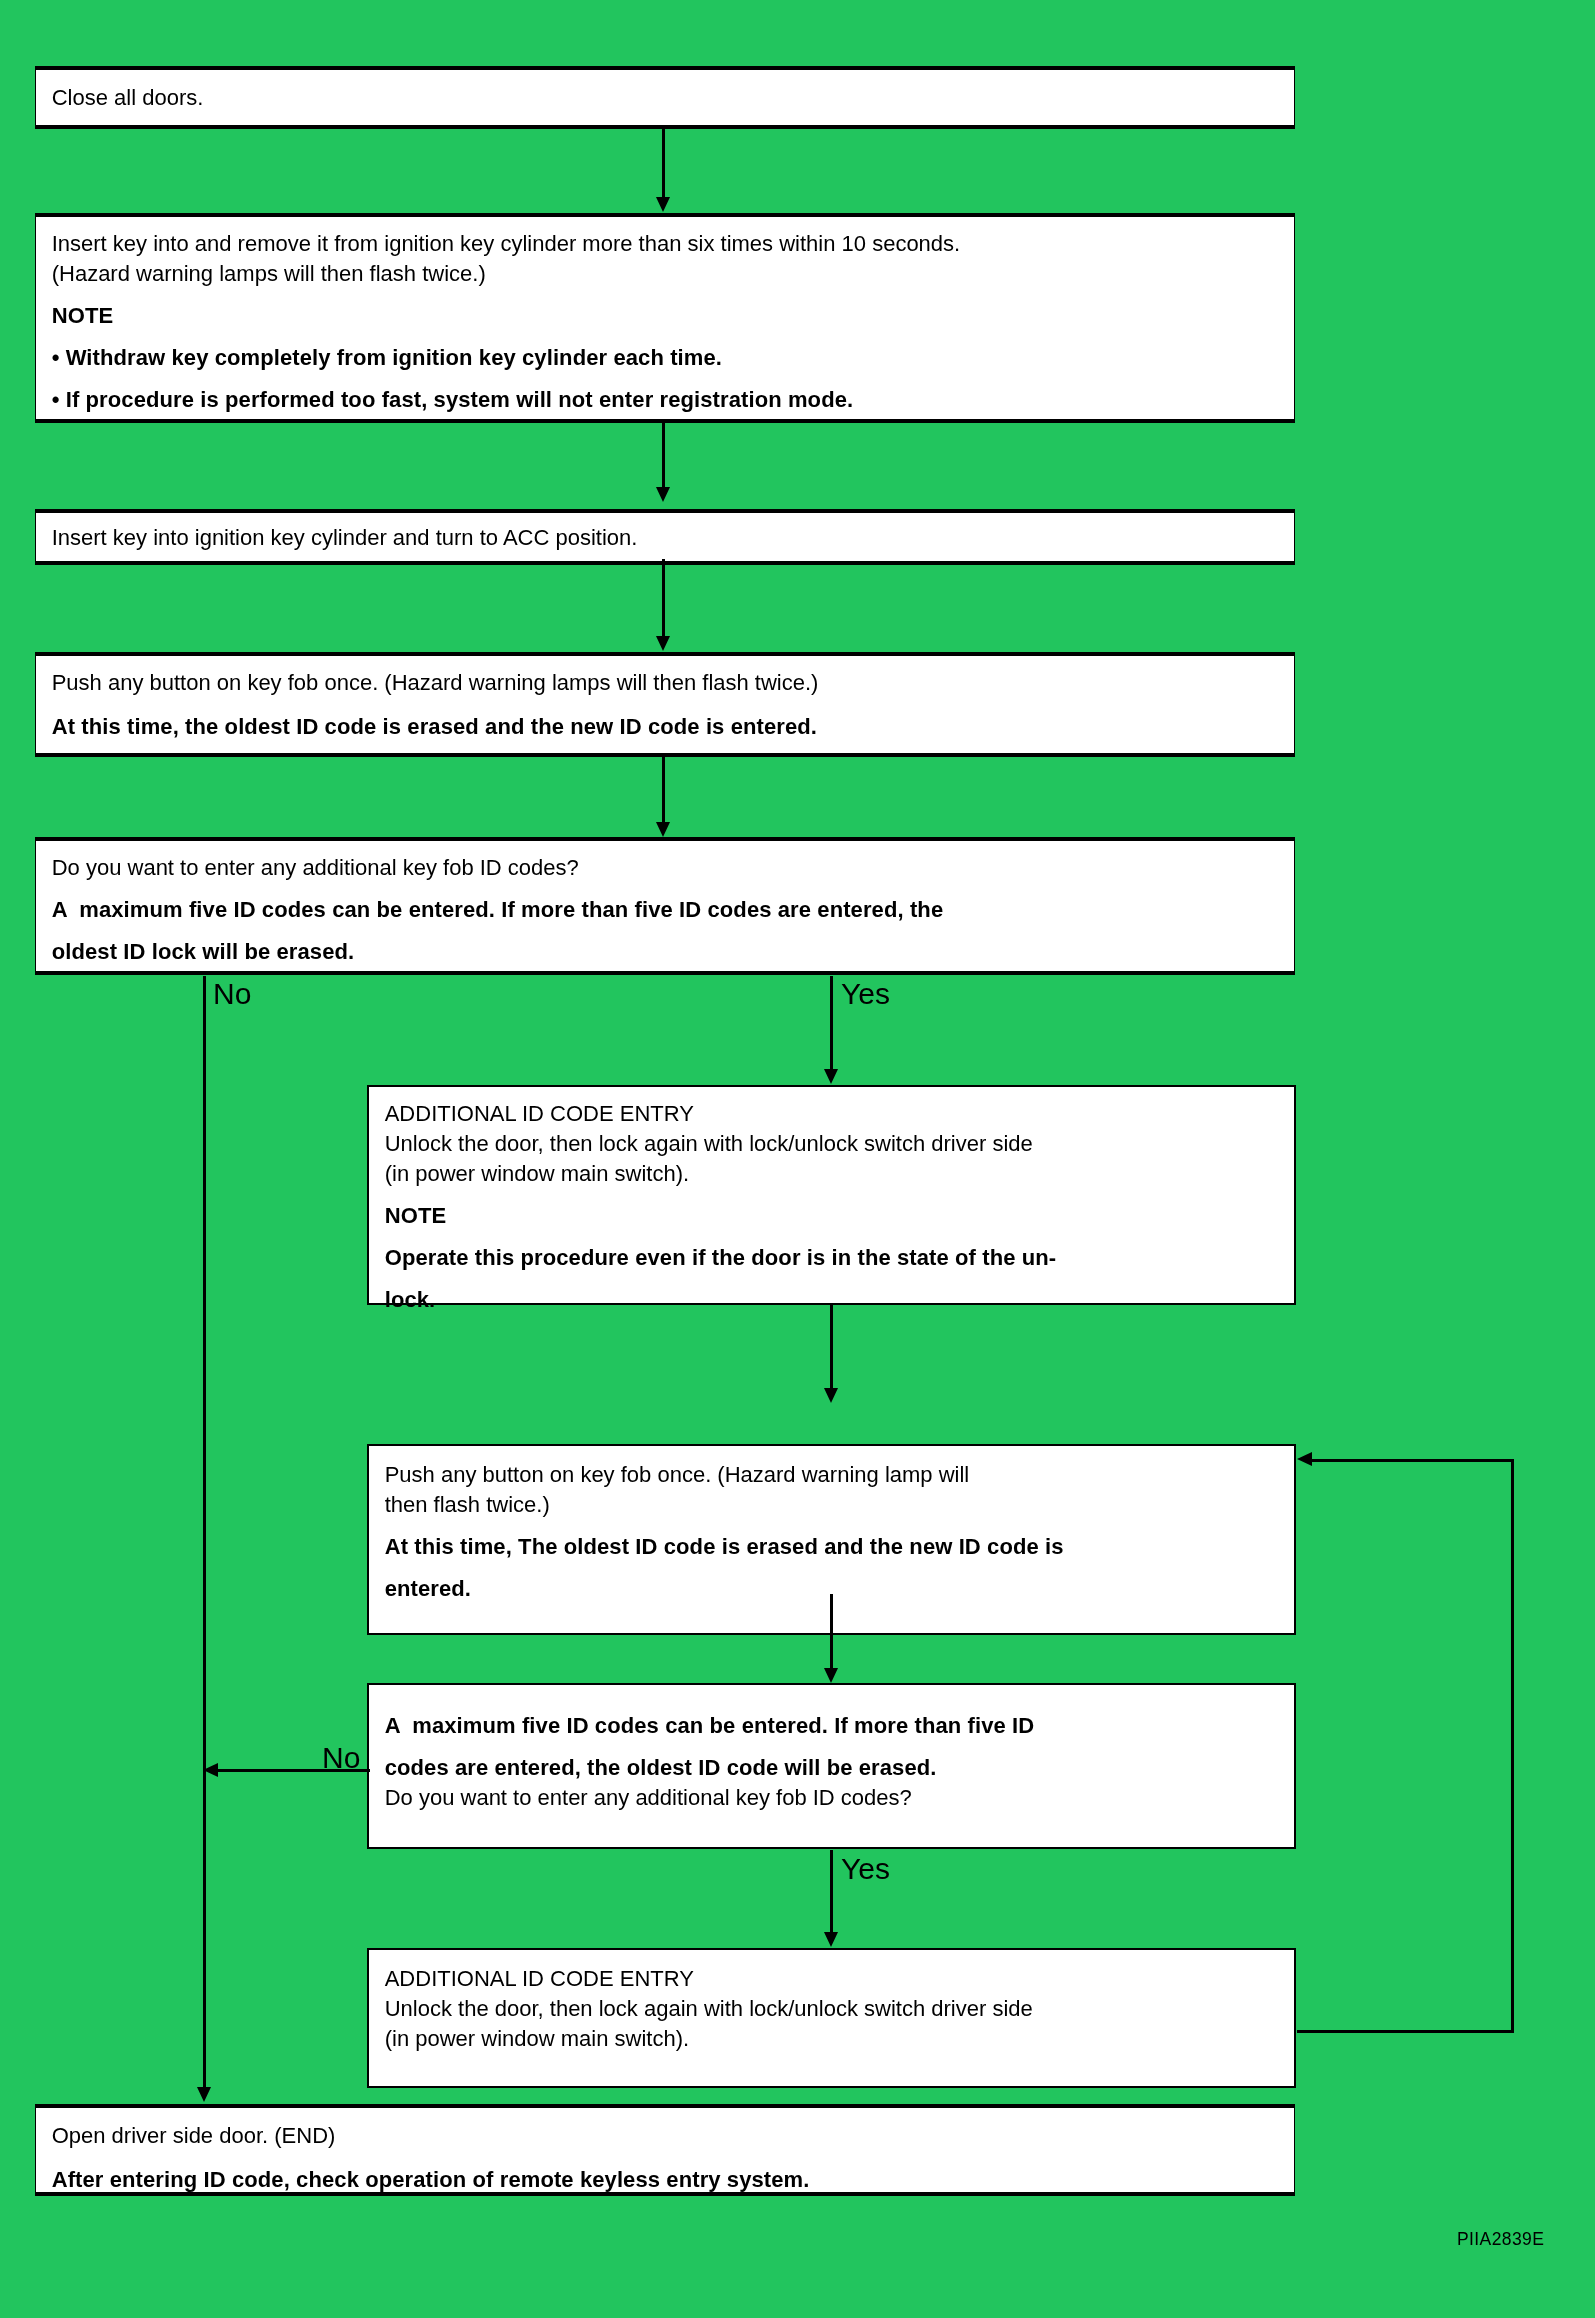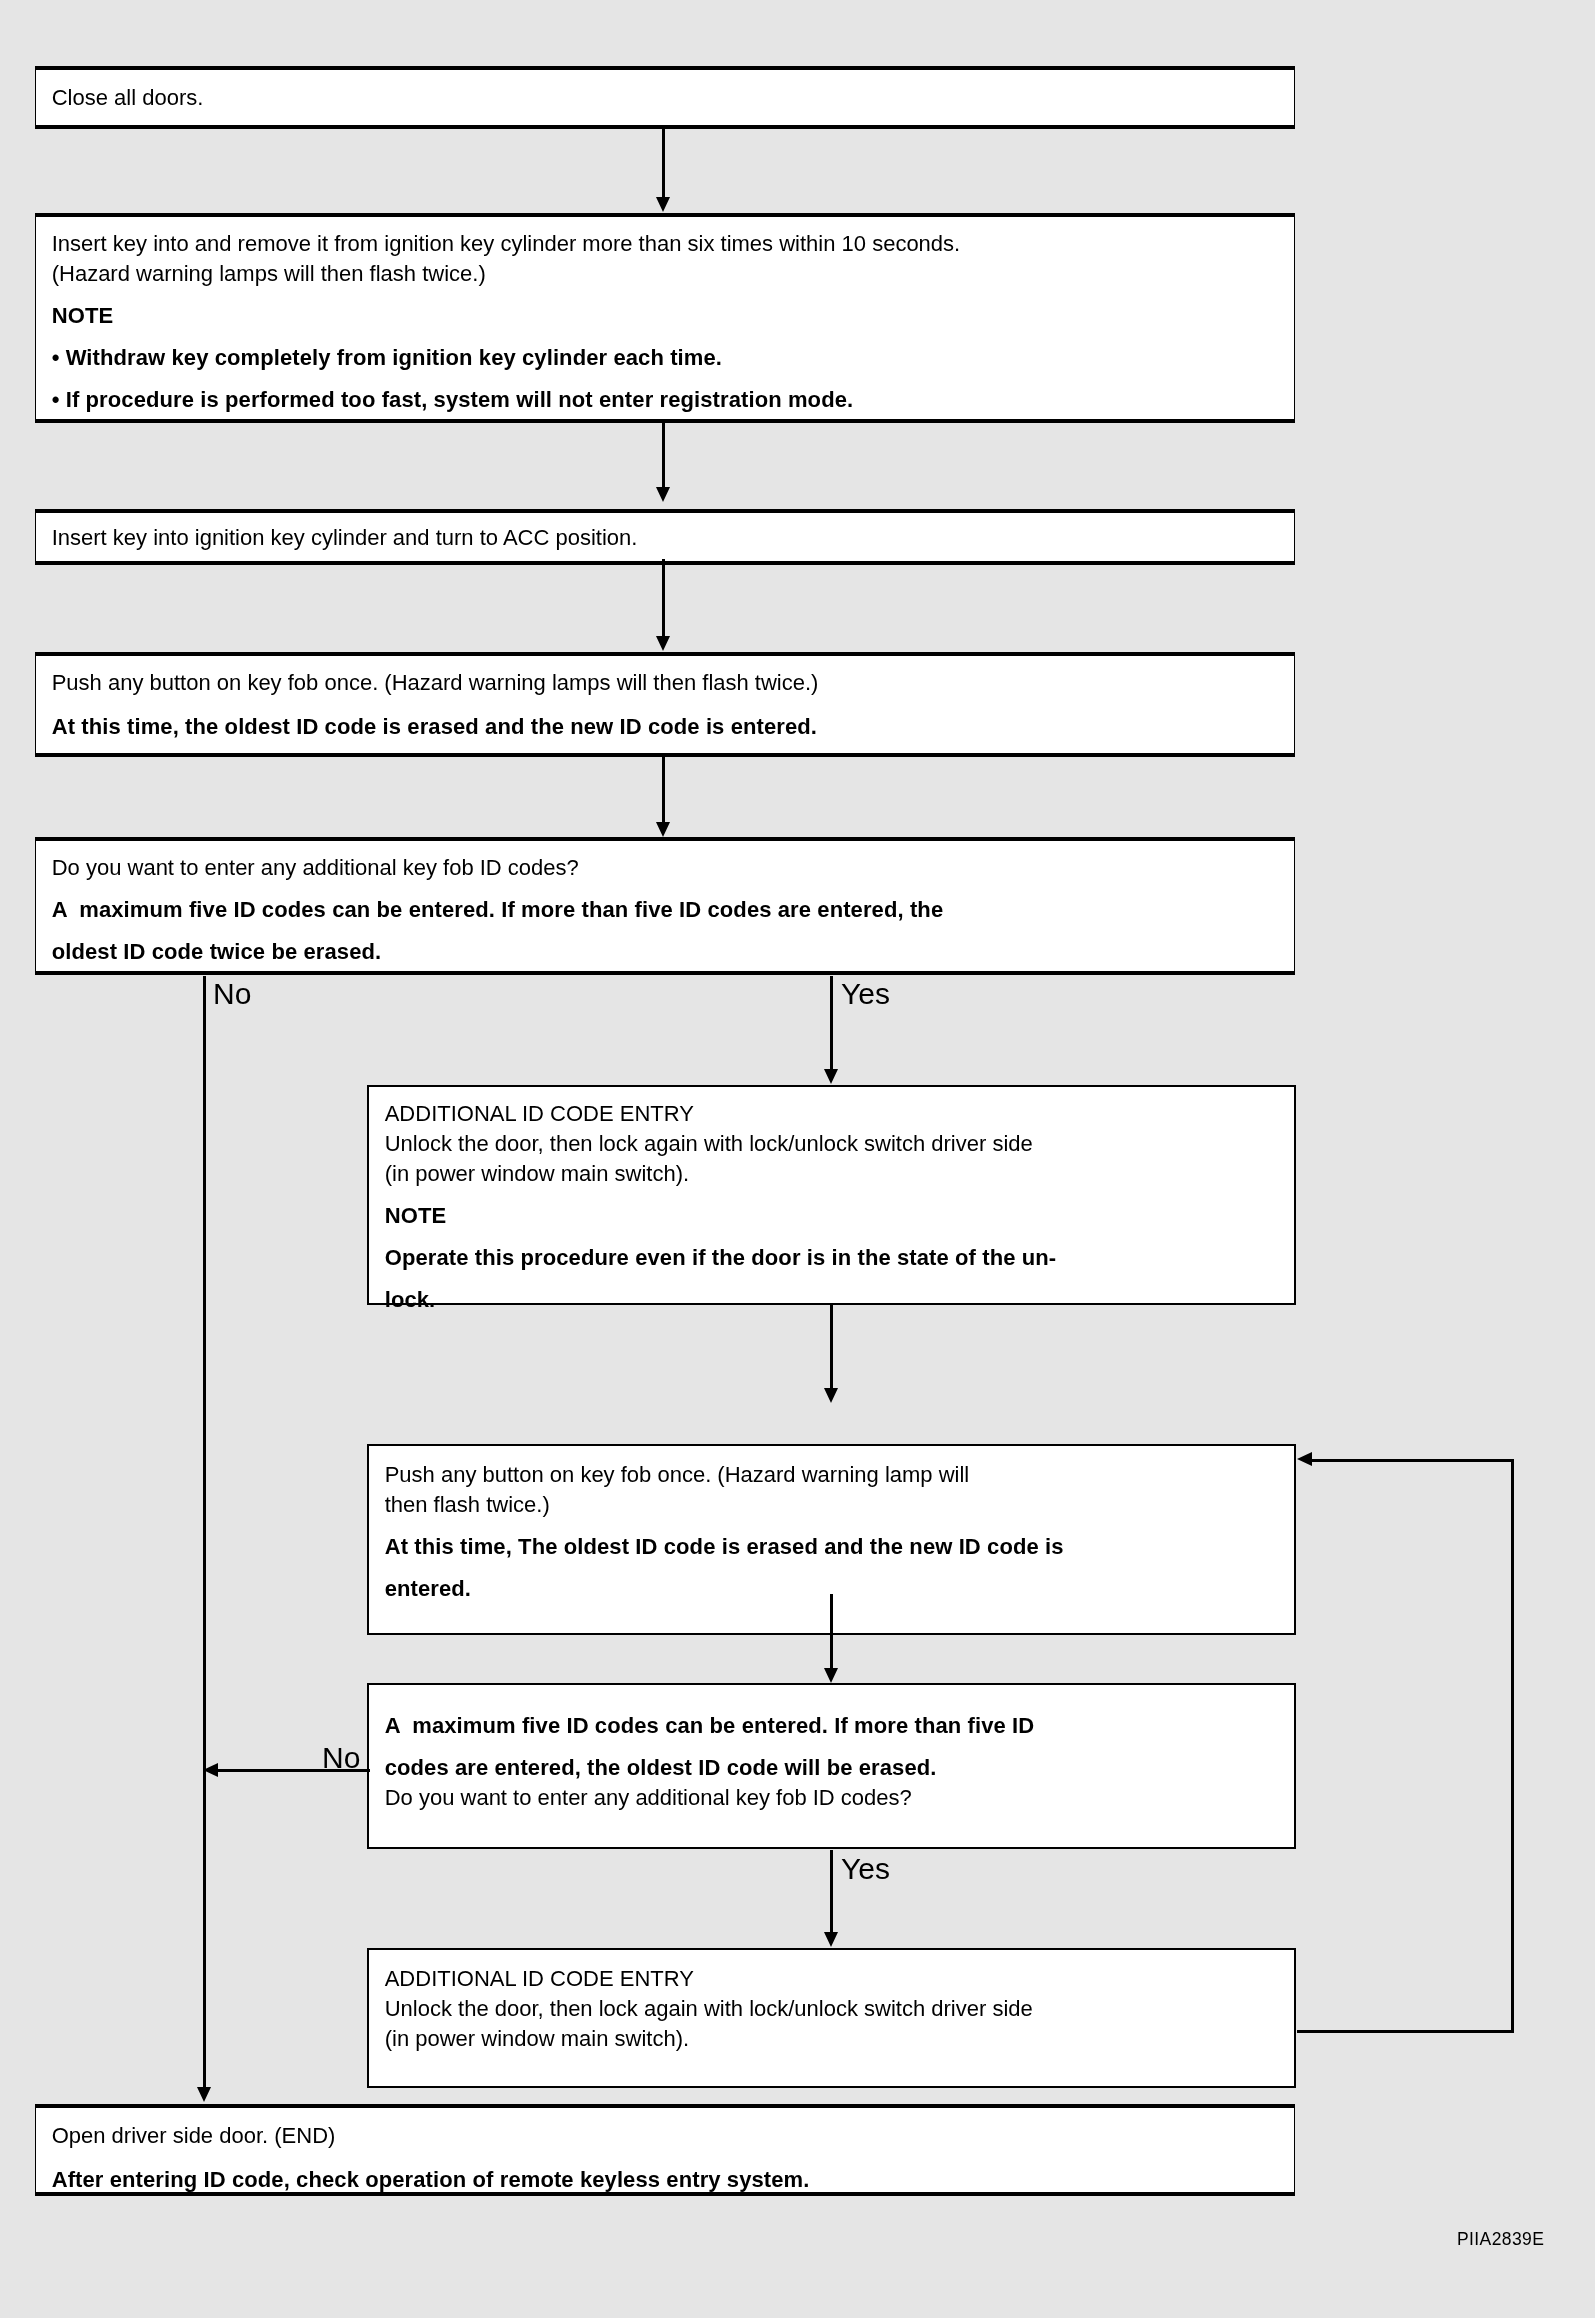--- a/index.html
+++ b/index.html
@@ -4,21 +4,21 @@
 <style>
   html, body {
     margin: 0;
     padding: 0;
     background: #ffffff;
   }
   #page {
     position: relative;
     width: 1595px;
     height: 2319px;
-    background: #e5e5e5;
+    background: #22c55e;
     font-family: "Liberation Sans", sans-serif;
     color: #000000;
     overflow: hidden;
   }
   .box {
     position: absolute;
     box-sizing: border-box;
     border: 1.7px solid #000;
     border-top-width: 4.4px;
     border-bottom-width: 4.4px;
@@ -114,21 +114,21 @@
     <div class="txt">Push any button on key fob once. (Hazard warning lamps will then flash twice.)</div>
     <div class="txt b">At this time, the oldest ID code is erased and the new ID code is entered.</div>
   </div>
 
   <div class="vline" style="left:662px; top:757px; height:66px;"></div>
   <div class="arrow-down" style="left:656px; top:822px;"></div>
 
   <div class="box" style="left:35px; top:837px; width:1260px; height:138px; padding-top:12.2px;">
     <div class="txt tight">Do you want to enter any additional key fob ID codes?</div>
     <div class="txt tight b">A  maximum five ID codes can be entered. If more than five ID codes are entered, the</div>
-    <div class="txt tight b">oldest ID code twice be erased.</div>
+    <div class="txt tight b">oldest ID lock will be erased.</div>
   </div>
 
   <div class="vline" style="left:203px; top:976px; height:1115px;"></div>
   <div class="arrow-down" style="left:197px; top:2087px;"></div>
   <div class="label" style="left:213px; top:982px;">No</div>
 
   <div class="vline" style="left:830px; top:976px; height:96px;"></div>
   <div class="arrow-down" style="left:824px; top:1069px;"></div>
   <div class="label" style="left:841px; top:982px;">Yes</div>
 

